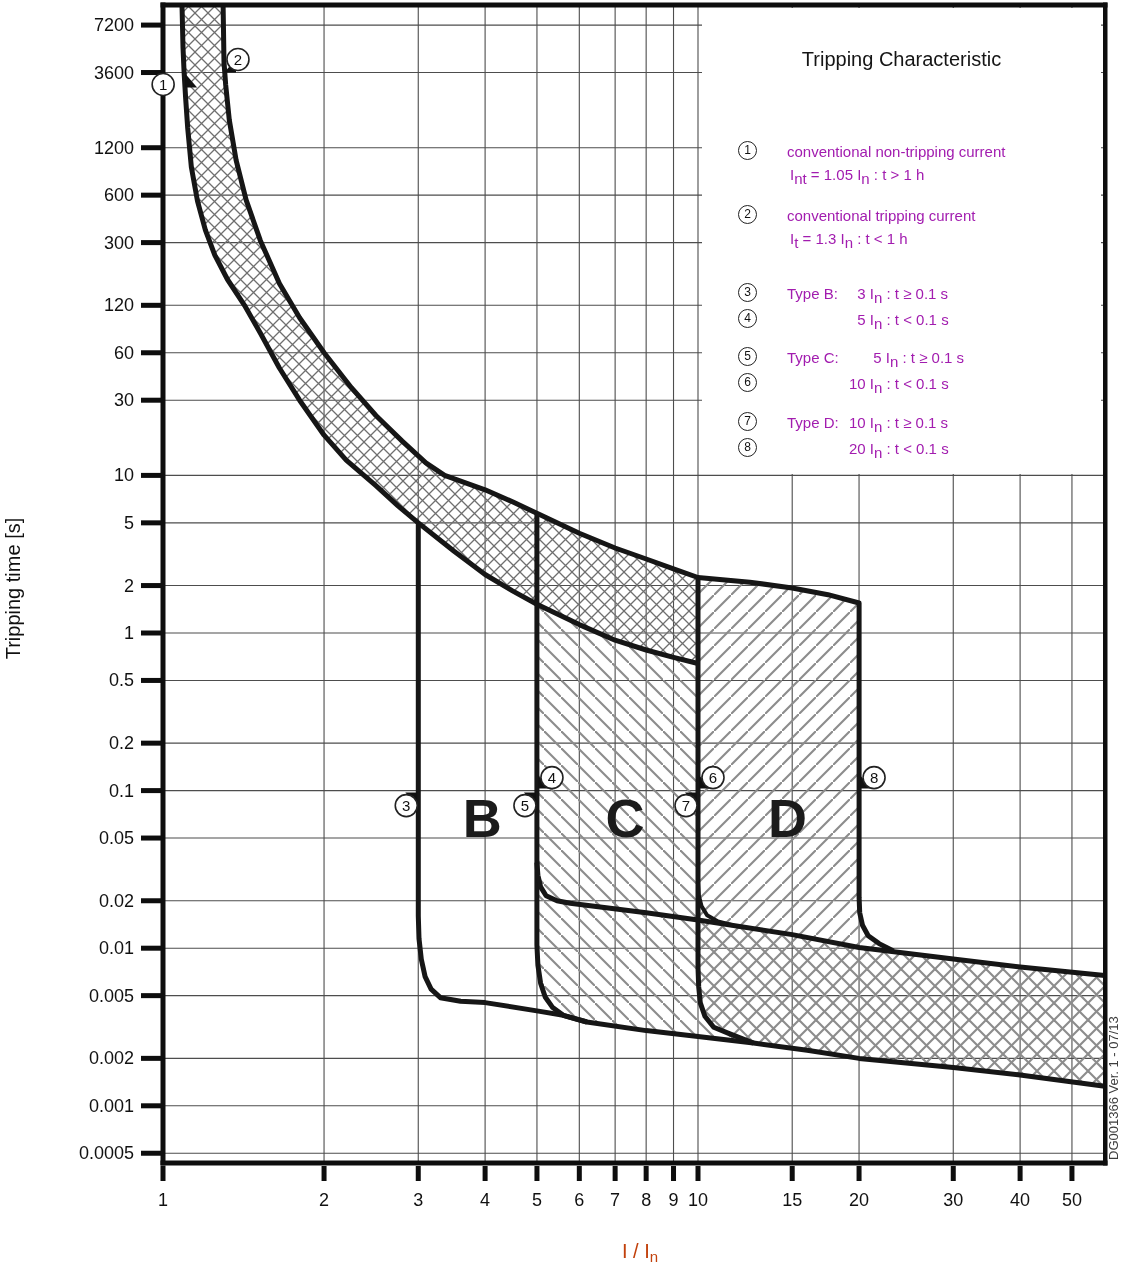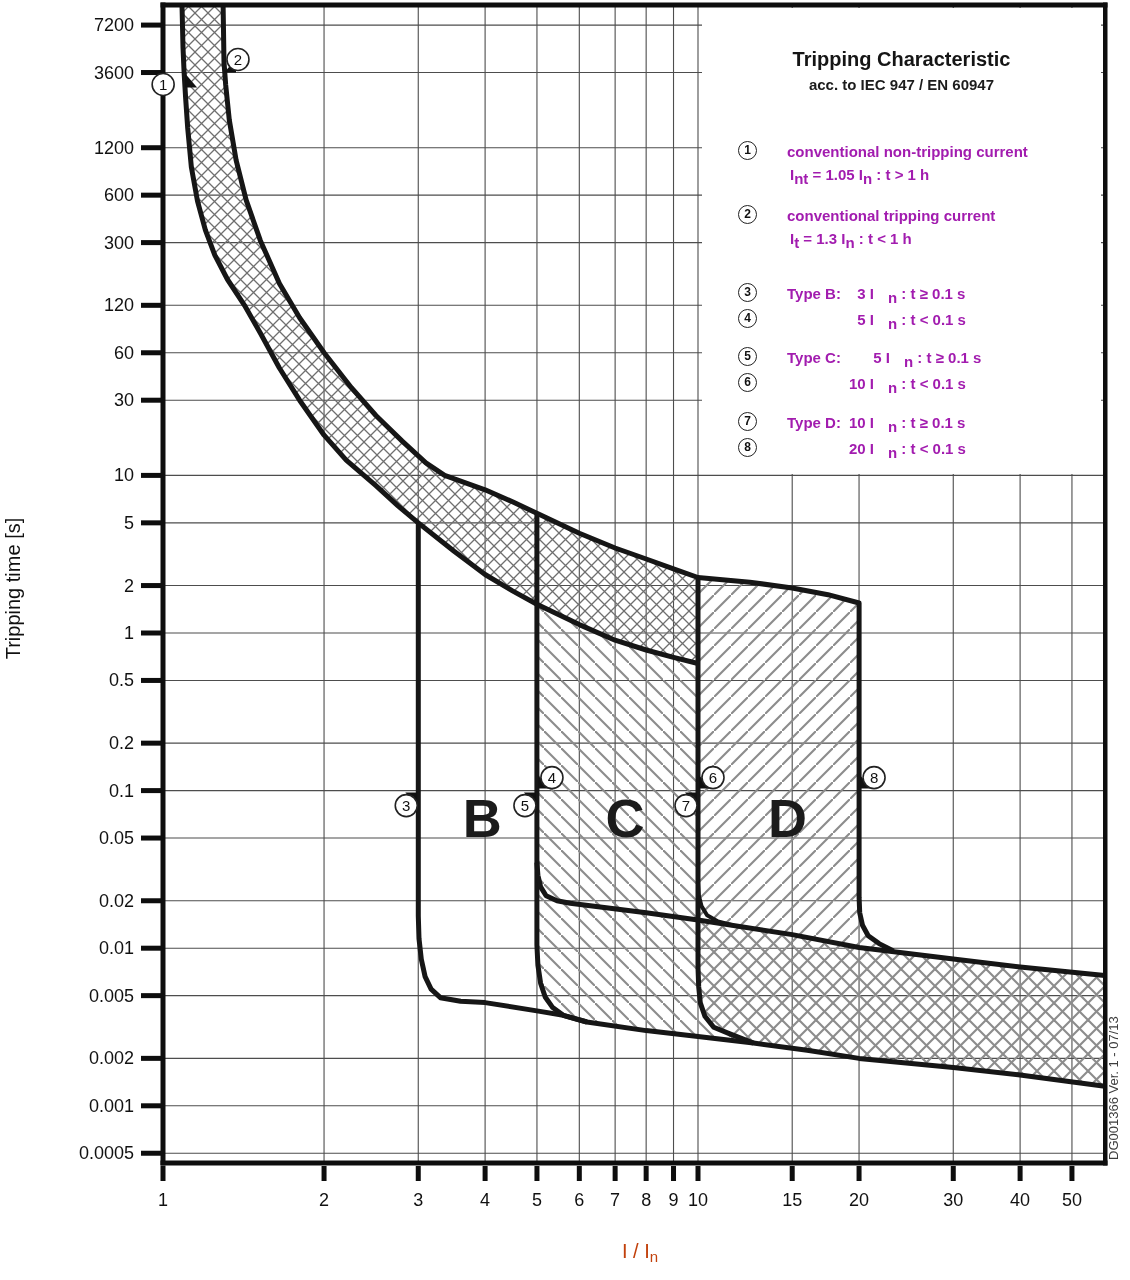--- a/index.html
+++ b/index.html
@@ -1,26 +1,26 @@
 <!DOCTYPE html>
 <html><head>
 <meta charset="utf-8">
 <style>
   html,body{margin:0;padding:0;background:#fff;}
   #stage{position:relative;width:1130px;height:1280px;background:#fff;
          font-family:"Liberation Sans",sans-serif;color:#111;overflow:hidden;}
   #plot-svg{position:absolute;left:0;top:0;}
   
-  #legend{position:absolute;left:702px;top:8px;width:399px;height:466px;background:#fff;font-weight:bold;}
+  #legend{position:absolute;left:702px;top:8px;width:399px;height:466px;background:#fff;}
   .lg-title{position:absolute;left:0;top:40px;width:100%;text-align:center;font-size:20px;color:#151515;}
   .lg-sub{position:absolute;left:0;width:100%;text-align:center;font-size:15px;color:#1c1c1c;}
   .lg-circle{position:absolute;width:17px;height:17px;border:1.5px solid #222;border-radius:50%;
              font-size:12px;line-height:17px;text-align:center;color:#111;background:#fff;}
   .lg-text{position:absolute;font-size:15px;color:#a21caf;white-space:nowrap;}
-  .lv span:first-child{display:inline-block;min-width:28px;text-align:right;margin-right:14px;}
+  .lv span:first-child{display:inline-block;min-width:28px;text-align:right;margin-right:0;}
   .sb{font-size:15px;vertical-align:-4px;}
   
   #ylabel{position:absolute;left:-62px;top:577px;width:150px;text-align:center;font-size:20px;
           transform:rotate(-90deg);color:#111;}
   #xlabel{position:absolute;left:560px;top:1240px;width:160px;text-align:center;font-size:20px;color:#c2410c;}
   #sidenote{position:absolute;left:1106px;top:1160px;width:230px;transform-origin:0 0;
             transform:rotate(-90deg);font-size:13px;color:#3d3d3d;white-space:nowrap;}
 </style>
 </head>
 <body>
@@ -208,21 +208,20 @@
         <circle cx="686" cy="805.6" r="11" fill="#fff" stroke="#222" stroke-width="1.6"></circle>
         <text x="686" y="811.1" text-anchor="middle" font-size="15" fill="#111">7</text>
         <polygon points="860.1,788.6 860.1,775.6 872.1,788.6" fill="#111"></polygon>
         <circle cx="874.05104768023" cy="777.6" r="11" fill="#fff" stroke="#222" stroke-width="1.6"></circle>
         <text x="874.05104768023" y="783.1" text-anchor="middle" font-size="15" fill="#111">8</text>
       </g>
   </svg>
 
   <div id="legend">
     <div class="lg-title">Tripping Characteristic</div>
-    <div class="lg-sub" style="top:68px">acc. to IEC 947 / EN 60947</div>
 
     <div class="lg-circle" style="left:36px;top:133px">1</div>
     <div class="lg-text" style="left:85px;top:135px">conventional non-tripping current</div>
     <div class="lg-text" style="left:88px;top:158px"><span>I</span><span class="sb">nt</span><span>  = 1.05 I</span><span class="sb">n</span><span>  :  t &gt; 1 h</span></div>
 
     <div class="lg-circle" style="left:36px;top:197px">2</div>
     <div class="lg-text" style="left:85px;top:199px">conventional tripping current</div>
     <div class="lg-text" style="left:88px;top:222px"><span>I</span><span class="sb">t</span><span>  = 1.3 I</span><span class="sb">n</span><span>  :  t &lt; 1 h</span></div>
 
     <div class="lg-circle" style="left:36px;top:275px">3</div>

